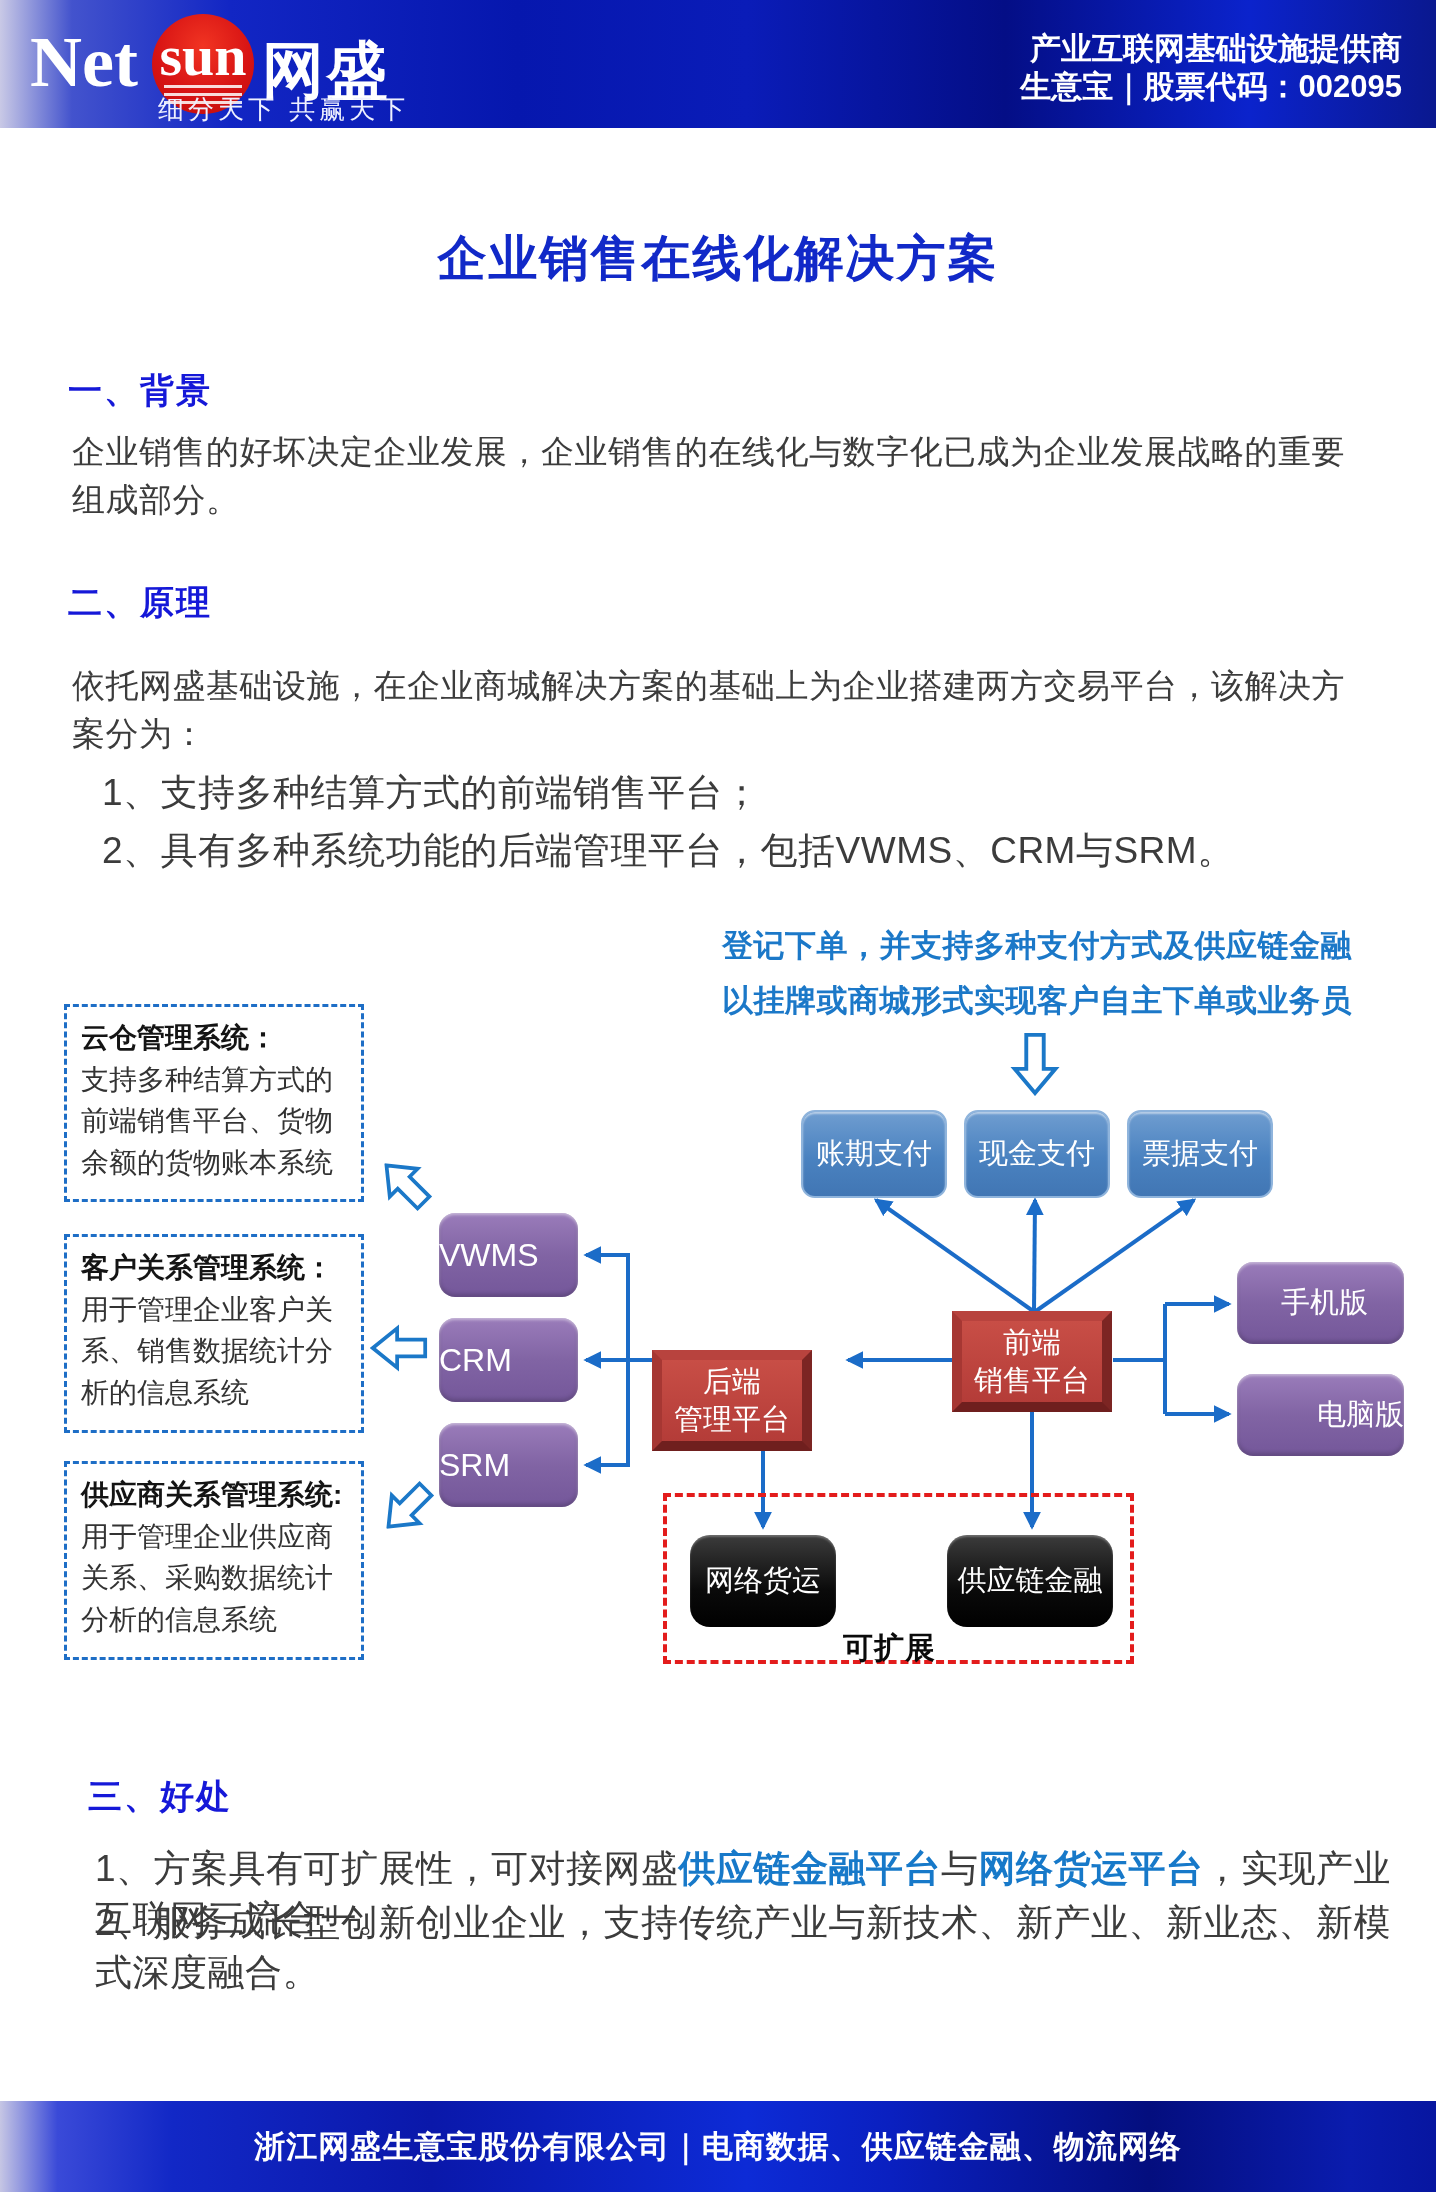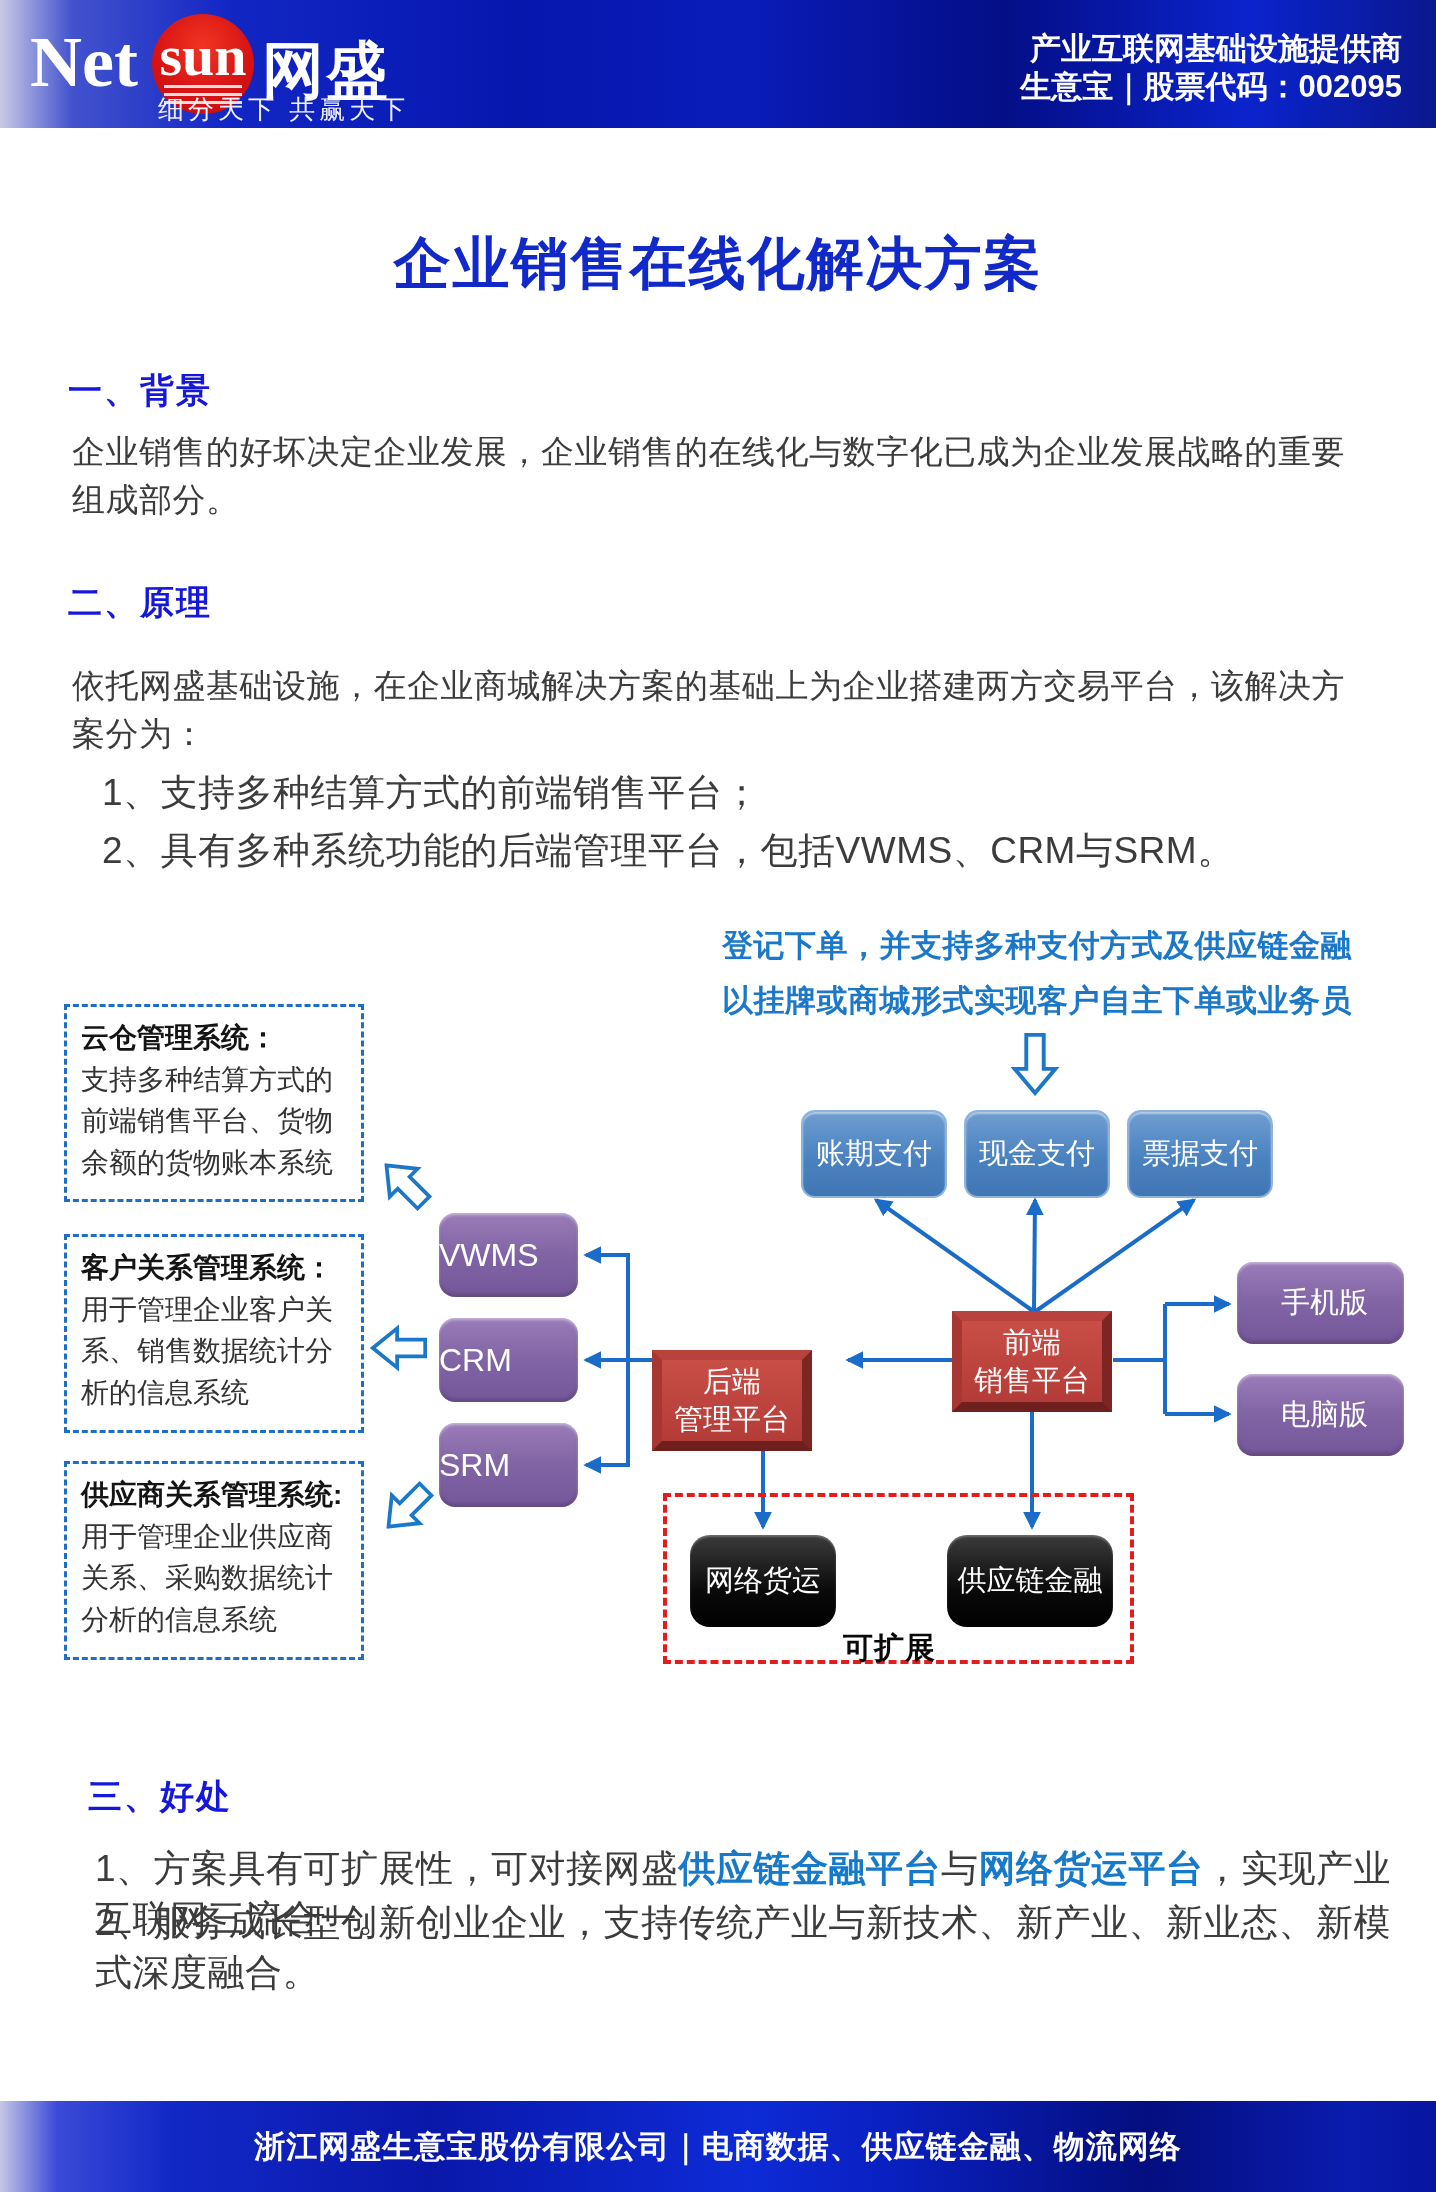--- a/index.html
+++ b/index.html
@@ -22,21 +22,21 @@
   .logo-sun .suntxt{font-family:"Liberation Serif","DejaVu Serif",serif;font-size:58px;font-weight:bold;
     color:#fff;margin-top:-18px;}
   .sunstripe{position:absolute;left:12%;width:76%;height:3px;background:rgba(255,255,255,.85);}
   .logo-cn{left:262px;top:40px;font-size:62px;font-weight:bold;color:#fff;line-height:1;letter-spacing:2px;}
   .logo-tagline{left:138px;top:92px;font-size:26px;color:#eef0ff;letter-spacing:4px;margin-left:20px;}
   .hdr-right{right:34px;top:30px;text-align:right;color:#fff;font-weight:bold;line-height:1.22;}
   .hdr-right .l1{font-size:31px;}
   .hdr-right .l2{font-size:31px;}
 
   
-  .title{left:0;top:226px;width:1436px;text-align:center;font-size:57px;font-weight:bold;color:#1129c8;letter-spacing:2px;}
+  .title{left:0;top:226px;width:1436px;text-align:center;font-size:49px;font-weight:bold;color:#1129c8;letter-spacing:2px;}
   .h2{font-size:34px;font-weight:bold;color:#1518d8;letter-spacing:2px;}
   .body-p{font-size:33px;line-height:1.45;color:#3c3c3c;letter-spacing:0.5px;}
   .li{font-size:37px;color:#3c3c3c;letter-spacing:0.5px;}
   .blue-strong{color:#1779c9;font-weight:bold;}
 
   
   .caption{left:722px;top:918px;width:690px;font-size:31px;font-weight:bold;color:#1b78c8;line-height:1.78;letter-spacing:0.5px;}
   .pay-box{top:1110px;width:142px;height:84px;border-radius:14px;
     background:linear-gradient(180deg,#6f9dd0 0%,#4a82c0 55%,#4176b4 100%);
     border:2px solid #8fb4dc;box-shadow:inset 0 2px 2px rgba(255,255,255,.5);
@@ -185,21 +185,21 @@
   <div class="abs box3d" style="left:952px;">
     <div>
       <div>前端</div>
       <div>销售平台</div>
     </div>
   </div>
 
   <div class="abs client-box" style="top:1262px;">
     <span>手机版</span>
   </div>
-  <div class="abs client-box" style="top:1374px;">
+  <div class="abs client-box" style="top:1374px;justify-content:flex-end;">
     <span>电脑版</span>
   </div>
 
   <div class="abs red-dash"></div>
   <div class="abs ext-box" style="left:690px;width:146px;">
     <span>网络货运</span>
   </div>
   <div class="abs ext-box" style="left:947px;width:166px;">
     <span>供应链金融</span>
   </div>

